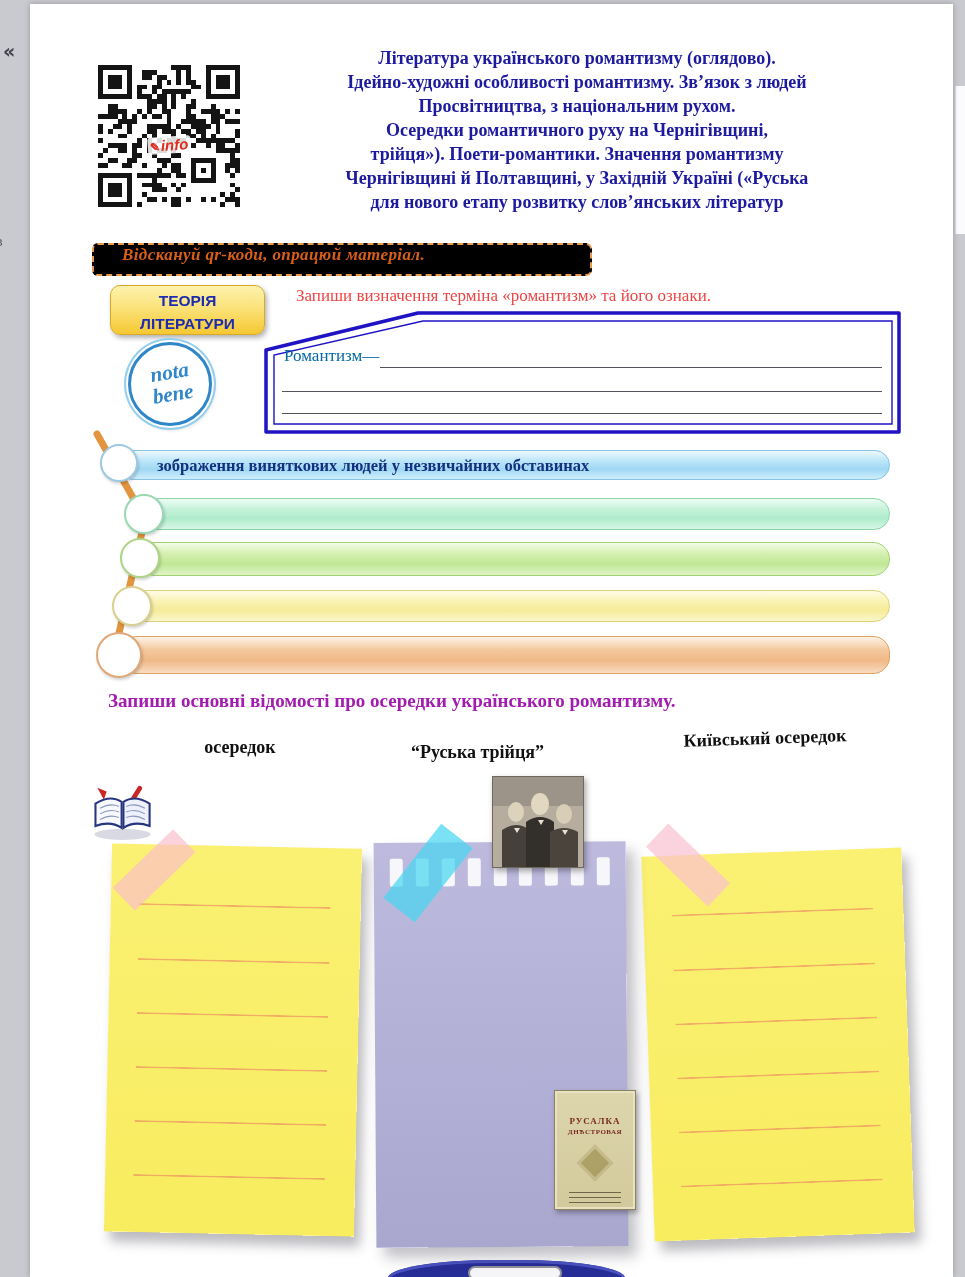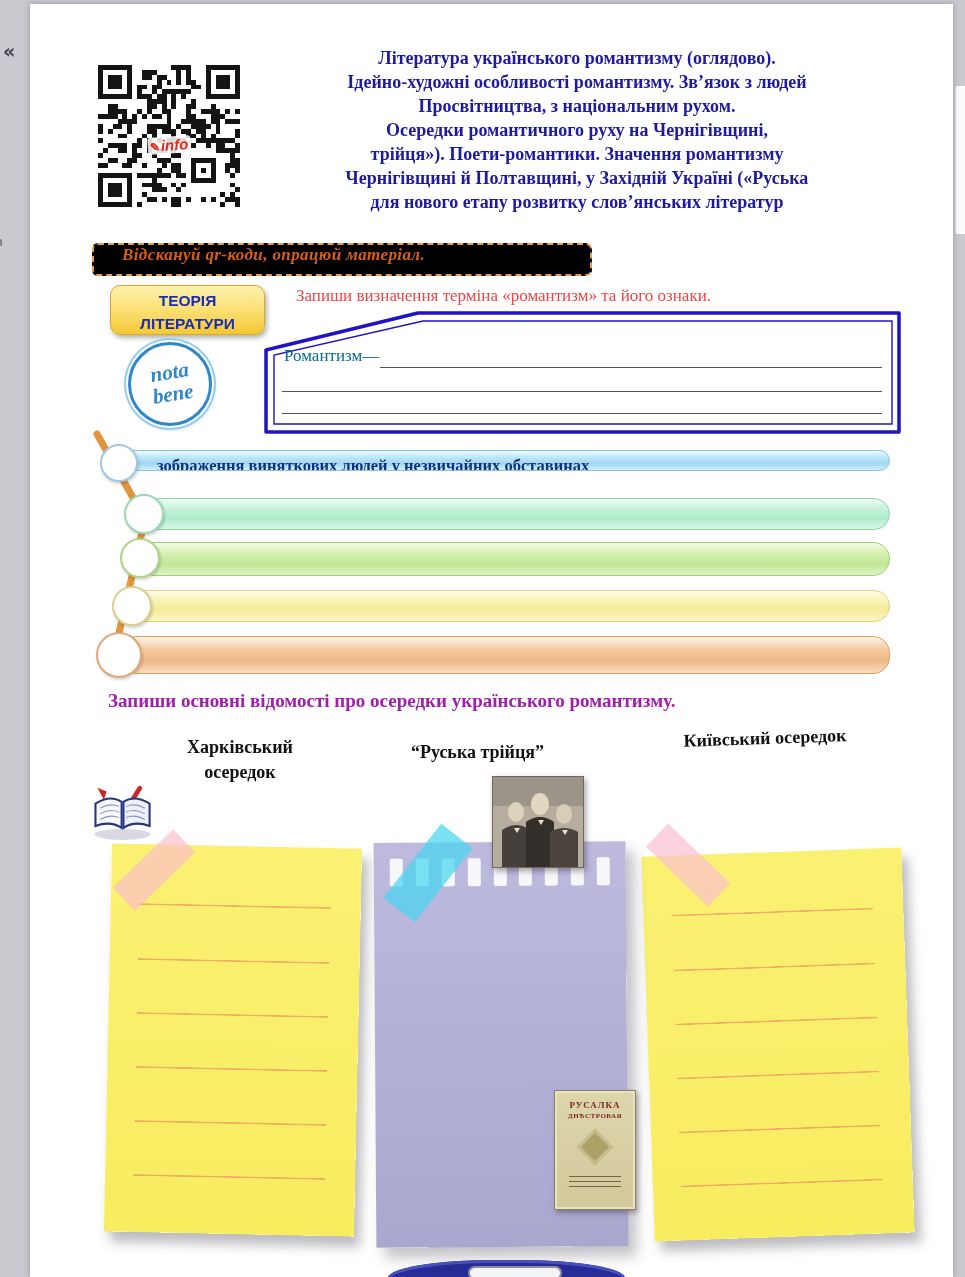--- a/index.html
+++ b/index.html
@@ -49,21 +49,21 @@
   .nota{position:absolute;left:98px;top:338px;width:84px;height:84px;border-radius:50%;
     border:3px solid #2f86c8;background:#fff;box-shadow:0 0 0 2px #fff,0 0 0 4px #93ceef,2px 3px 5px rgba(0,0,0,.2);
     text-align:center;color:#2f86c8;font:italic bold 21px "Liberation Serif",serif;box-sizing:border-box;}
   .nota .rot{transform:rotate(-9deg);padding-top:16px;line-height:22px;}
 
   
   .connector{position:absolute;left:50px;top:420px;width:90px;height:260px;z-index:1;}
   .bar{position:absolute;box-sizing:border-box;z-index:2;border-radius:17px;
     font:bold 16.5px "Liberation Serif",serif;color:#15307c;overflow:hidden;}
   .bar span{display:block;padding-left:38px;}
-  .bar1{left:88px;top:446px;width:772px;height:21px;line-height:29px;
+  .bar1{left:88px;top:446px;width:772px;height:30px;line-height:29px;
     background:linear-gradient(180deg,#eef9fe 0%,#bce6f8 35%,#9fd8f4 65%,#cfeefb 100%);border:1px solid #86c4e4;}
   .bar2{left:112px;top:494px;width:748px;height:32px;line-height:31px;
     background:linear-gradient(180deg,#ecfcf3 0%,#c5f1d9 35%,#aeeccb 65%,#d8f6e6 100%);border:1px solid #8dd6ac;}
   .bar3{left:108px;top:538px;width:752px;height:34px;line-height:33px;
     background:linear-gradient(180deg,#f4fce6 0%,#d4efae 35%,#bfe896 65%,#e0f3c4 100%);border:1px solid #a0d272;}
   .bar4{left:100px;top:586px;width:760px;height:32px;line-height:31px;
     background:linear-gradient(180deg,#fefce8 0%,#faf2b2 35%,#f6eb9a 65%,#fbf6cc 100%);border:1px solid #dcd47a;}
   .bar5{left:90px;top:632px;width:770px;height:38px;line-height:37px;
     background:linear-gradient(180deg,#fdf3e6 0%,#f4c99e 35%,#f0b887 65%,#f8dcc0 100%);border:1px solid #dfa064;}
   .node{position:absolute;border-radius:50%;background:#fff;z-index:3;box-shadow:1px 2px 3px rgba(0,0,0,.18);box-sizing:border-box;}
@@ -99,21 +99,21 @@
   .photo svg{width:100%;height:100%;display:block;}
 
   .tape{position:absolute;z-index:7;}
   .tape-pink-l{left:108px;top:824px;width:32px;height:84px;background:rgba(250,188,204,.68);transform:rotate(46deg);}
   .tape-cyan{left:378px;top:822px;width:40px;height:94px;background:rgba(72,214,240,.72);transform:rotate(38deg);}
   .tape-pink-r{left:642px;top:818px;width:32px;height:86px;background:rgba(250,192,208,.7);transform:rotate(-46deg);}
 
   .cover{position:absolute;left:524px;top:1086px;width:82px;height:120px;z-index:5;
     background:linear-gradient(180deg,#ddd5ac 0%,#d2c99c 100%);border:1px solid #8a8260;
     box-shadow:inset 0 0 0 2px #e8e2c2,2px 3px 5px rgba(0,0,0,.3);text-align:center;box-sizing:border-box;}
-  .cov-t1{margin-top:9px;font:bold 9px "Liberation Serif",serif;color:#7a2a20;letter-spacing:1px;}
+  .cov-t1{margin-top:25px;font:bold 9px "Liberation Serif",serif;color:#7a2a20;letter-spacing:1px;}
   .cov-t2{font:bold 7px "Liberation Serif",serif;color:#7a2a20;letter-spacing:.5px;margin-top:2px;}
   .cov-orn{width:26px;height:26px;margin:14px auto 0;background:#a39659;transform:rotate(45deg);opacity:.8;
     box-shadow:inset 0 0 0 3px #c2b888;}
   .cov-foot{margin:16px auto 0;width:52px;}
   .cov-foot div{height:0;border-top:1px solid #6e6648;margin-top:4px;}
 
   .peek-arc{position:absolute;left:358px;top:1256px;width:237px;height:18px;background:#272d96;
     border-radius:120px 120px 0 0/20px 20px 0 0;box-shadow:inset 0 3px 0 #4a52c2;}
   .peek-pill{position:absolute;left:438px;top:1262px;width:94px;height:14px;background:#f5f5f8;
     border:2px solid #90909a;border-radius:9px;box-sizing:border-box;}
@@ -205,21 +205,20 @@
       </div>
     <div class="node n1"></div>
     <div class="node n2"></div>
     <div class="node n3"></div>
     <div class="node n4"></div>
     <div class="node n5"></div>
 
     <div class="prompt2">Запиши основні відомості про осередки українського романтизму.</div>
 
     <div class="colh colh1">
-      <div>Харківський</div>
       <div>осередок</div>
     </div>
     <div class="colh colh2">
       <div>“Руська трійця”</div>
     </div>
     <div class="colh colh3">
       <div>Київський осередок</div>
     </div>
 
     <svg class="book-icon" viewBox="0 0 75 70">

